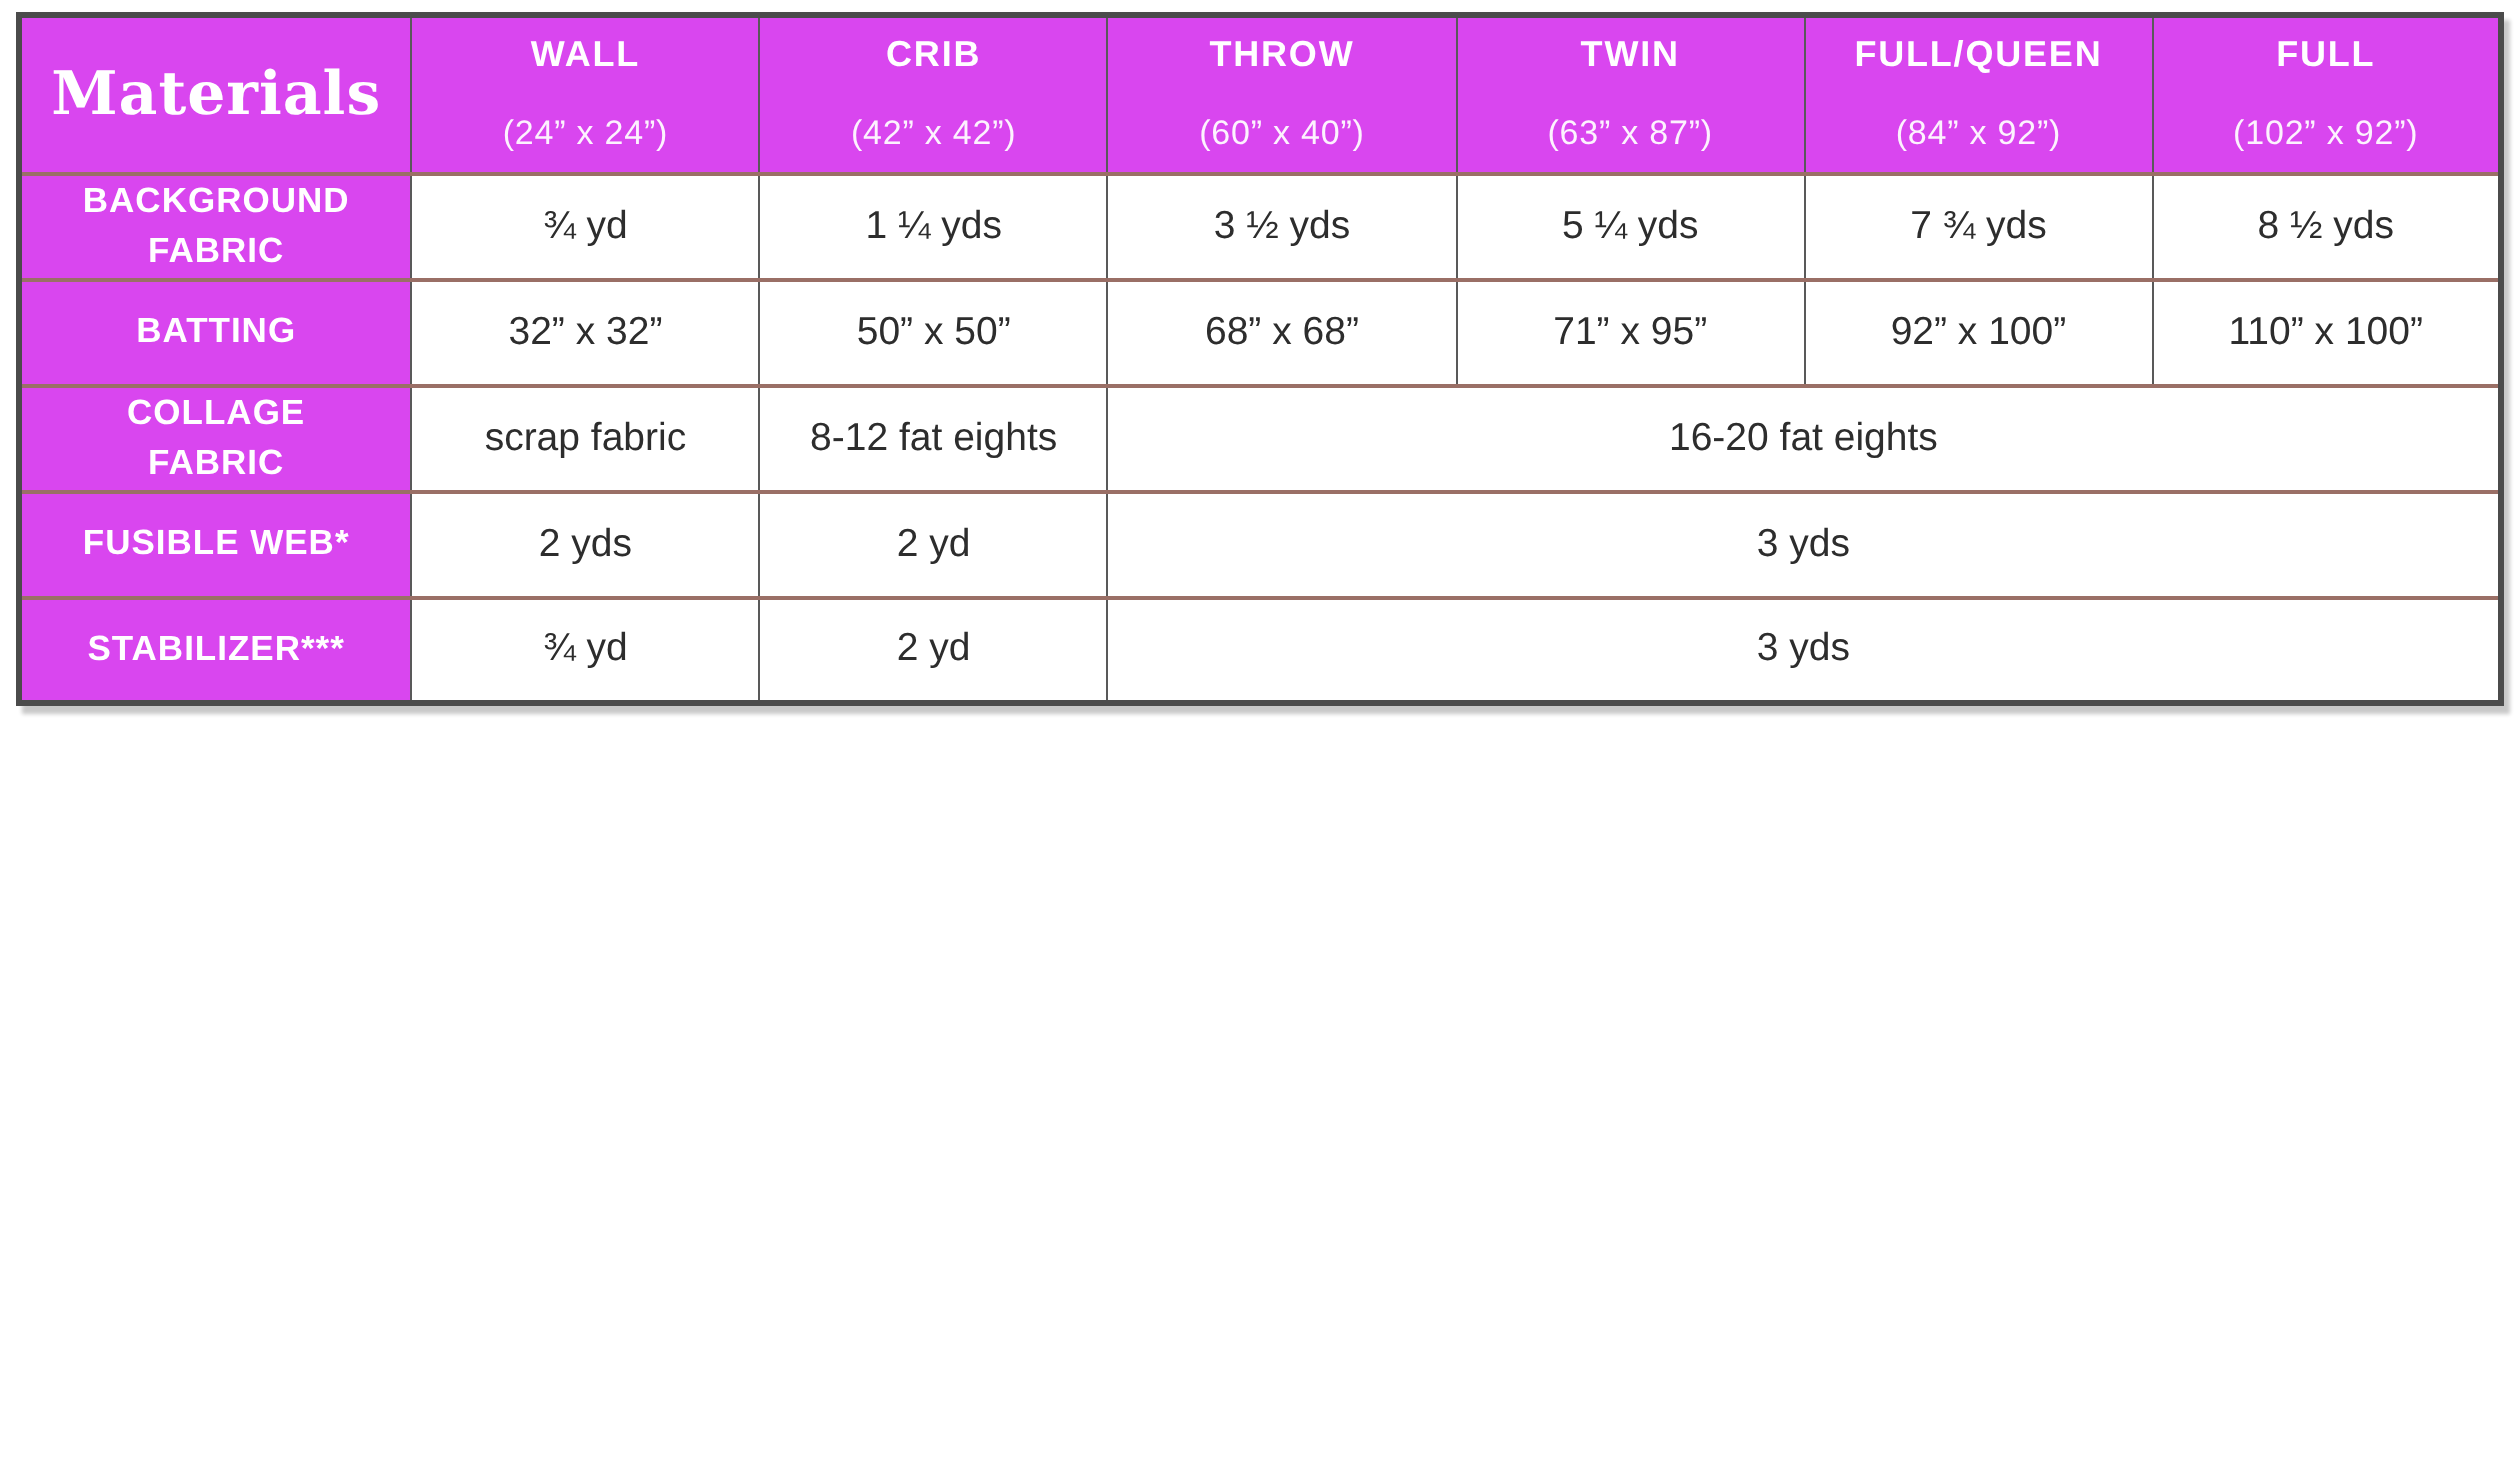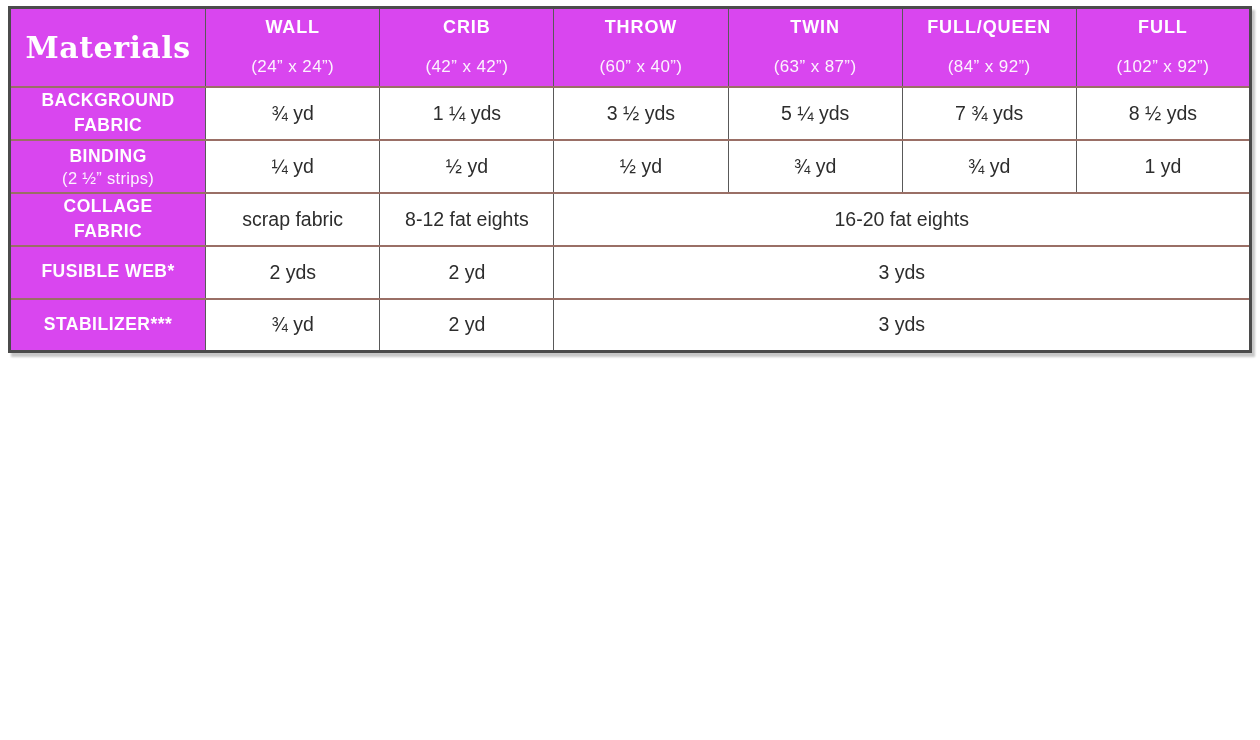--- a/index.html
+++ b/index.html
@@ -107,29 +107,28 @@
         </th>
         <td class="value">¾ yd</td>
         <td class="value">1 ¼ yds</td>
         <td class="value">3 ½ yds</td>
         <td class="value">5 ¼ yds</td>
         <td class="value">7 ¾ yds</td>
         <td class="value">8 ½ yds</td>
       </tr>
       <tr>
         <th class="teal">
-          <div class="row-label">BINDING</div>
-          <div class="row-sublabel">(2 ½” strips)</div>
+          <div class="row-label">BATTING</div>
         </th>
-        <td class="value">¼ yd</td>
-        <td class="value">½ yd</td>
-        <td class="value">½ yd</td>
-        <td class="value">¾ yd</td>
-        <td class="value">¾ yd</td>
-        <td class="value">1 yd</td>
+        <td class="value">32” x 32”</td>
+        <td class="value">50” x 50”</td>
+        <td class="value">68” x 68”</td>
+        <td class="value">71” x 95”</td>
+        <td class="value">92” x 100”</td>
+        <td class="value">110” x 100”</td>
       </tr>
       <tr>
         <th class="teal">
           <div class="row-label">COLLAGE
 FABRIC</div>
         </th>
         <td class="value">scrap fabric</td>
         <td class="value">8-12 fat eights</td>
         <td class="value" colspan="4">16-20 fat eights</td>
       </tr>

